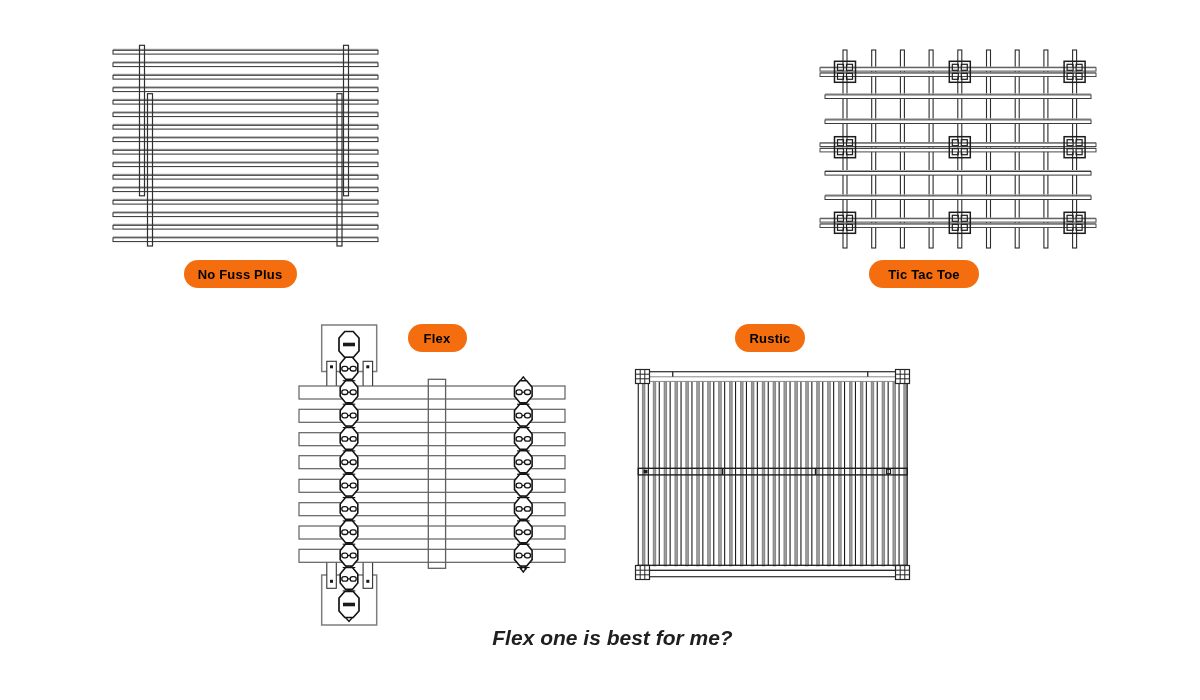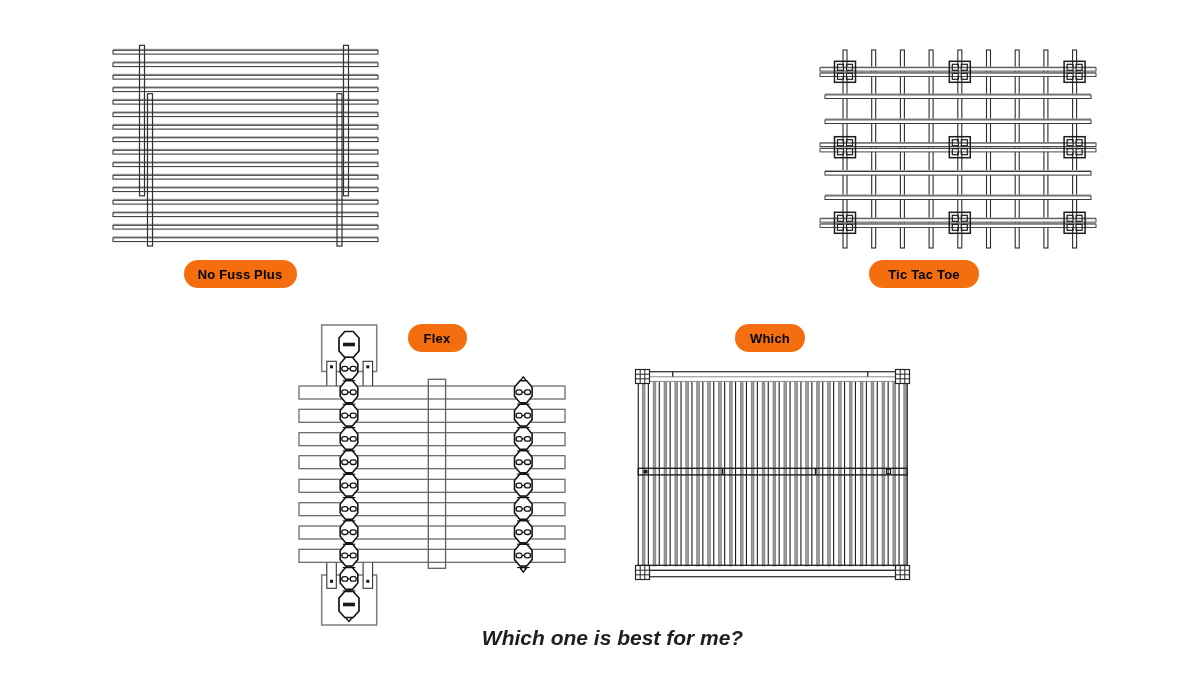--- a/index.html
+++ b/index.html
@@ -255,17 +255,17 @@
       <rect x="252.5" y="101.3" width="4" height="4.4" fill="none" stroke="#1c1c1c" stroke-width="1.2"></rect>
     </g>
     <rect x="4.3" y="197.3" width="269" height="5" fill="none" stroke="#1f1f1f" stroke-width="1.3"></rect>
     <g>
       <use href="#ru-corner" x="1.5" y="1.5"></use>
       <use href="#ru-corner" x="261.5" y="1.5"></use>
       <use href="#ru-corner" x="1.5" y="197.5"></use>
       <use href="#ru-corner" x="261.5" y="197.5"></use>
     </g>
   </svg>
-  <div class="badge" style="left:735px;top:324px;width:70px">Which</div>
-
-  <div class="caption">Which one is best for me?</div>
+  <div class="badge" style="left:735px;top:324px;width:70px">Rustic</div>
+
+  <div class="caption">Flex one is best for me?</div>
 
 </div>
 
 </body></html>

